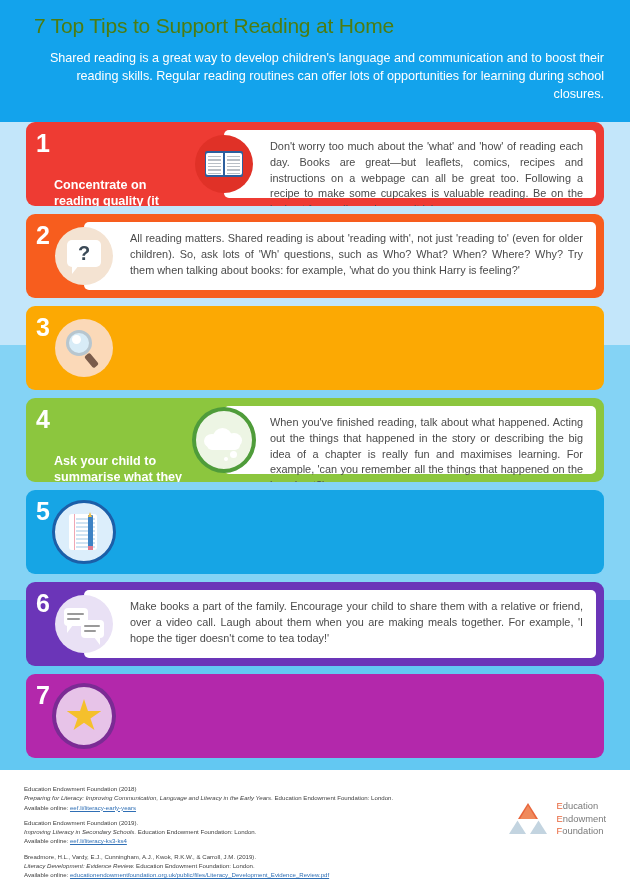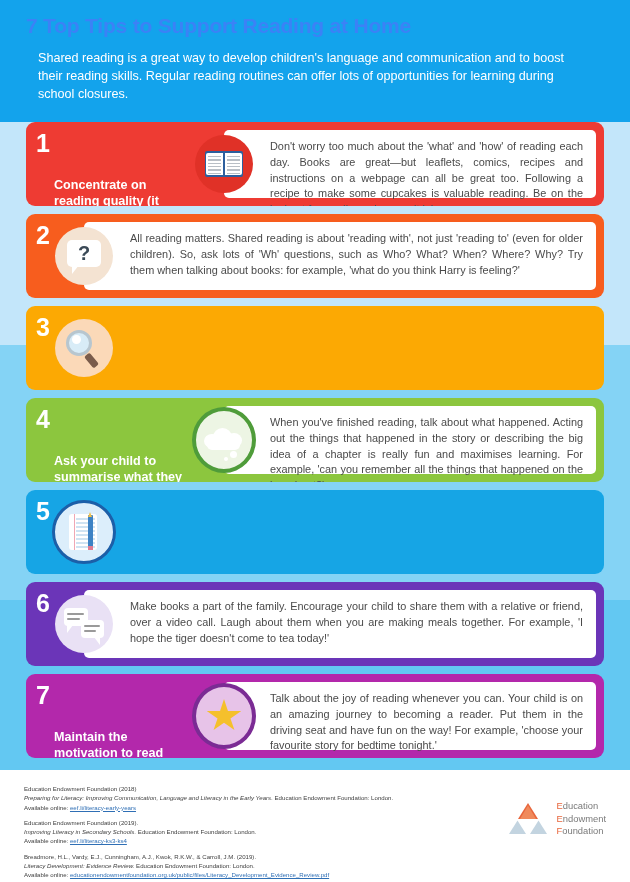--- a/index.html
+++ b/index.html
@@ -17,25 +17,25 @@
   .b-1{top:122px;height:223px;background:#c3e6fa;}
   .b-2{top:345px;height:255px;background:#84d3f5;}
   .b-3{top:600px;height:170px;background:#63c8f2;}
   .b-4{top:770px;height:112px;background:#ffffff;}
 
   #page{position:absolute;inset:0;z-index:2;}
 
   
   .header{padding:14px 26px 0 26px;box-sizing:border-box;height:122px;}
   .header h1{
-    margin:0 0 12px 0;color:#3b82f6;font-size:21px;font-weight:bold;
+    margin:0 0 12px 8px;color:#4d7c0f;font-size:21px;font-weight:normal;
     letter-spacing:-.2px;
   }
   .header p{
-    margin:12px;color:#fff;font-size:12.6px;line-height:1.42;max-width:580px;
+    margin:0;color:#fff;font-size:12.6px;line-height:1.42;max-width:580px;text-align:right;
   }
 
   
   .tips{position:absolute;top:122px;left:0;width:630px;}
   .tip{
     position:relative;margin:0 26px 8px 26px;border-radius:9px;
     height:84px;box-sizing:border-box;overflow:hidden;
   }
   .tip-inner{display:flex;height:100%;align-items:stretch;}
   .num{
@@ -283,29 +283,27 @@
                 <div style="position:absolute;left:30px;top:33px;width:0;height:0;border-right:6px solid #fff;border-bottom:8px solid transparent"></div>
               </div>
             </div>
           </div>
           <div class="body">Make books a part of the family. Encourage your child to share them with a relative or friend, over a video call. Laugh about them when you are making meals together. For example, 'I hope the tiger doesn't come to tea today!'</div>
         </div>
       </div>
       <div class="tip c7">
         <div class="tip-inner">
           <div class="num">7</div>
-          <div class="title">Maintain the motivation to read</div>
           <div class="icon-wrap">
             <div class="circle" style="background:#e7c3e8;border:4px solid #7b2b94">
               <div class="ico">
                 <div class="star"></div>
               </div>
             </div>
           </div>
-          <div class="body">Talk about the joy of reading whenever you can. Your child is on an amazing journey to becoming a reader.  Put them in the driving seat and have fun on the way! For example, 'choose your favourite story for bedtime tonight.'</div>
         </div>
       </div>
     </div>
 
   <div class="footer">
     <div class="refs" id="refs">
         <div class="ref-block">
           <div>Education Endowment Foundation (2018)</div>
           <div><span class="it">Preparing for Literacy: Improving Communication, Language and Literacy in the Early Years.</span><span> Education Endowment Foundation: London.</span></div>
           <div><span>Available online: </span><a href="#" class="lnk">eef.li/literacy-early-years</a></div>

